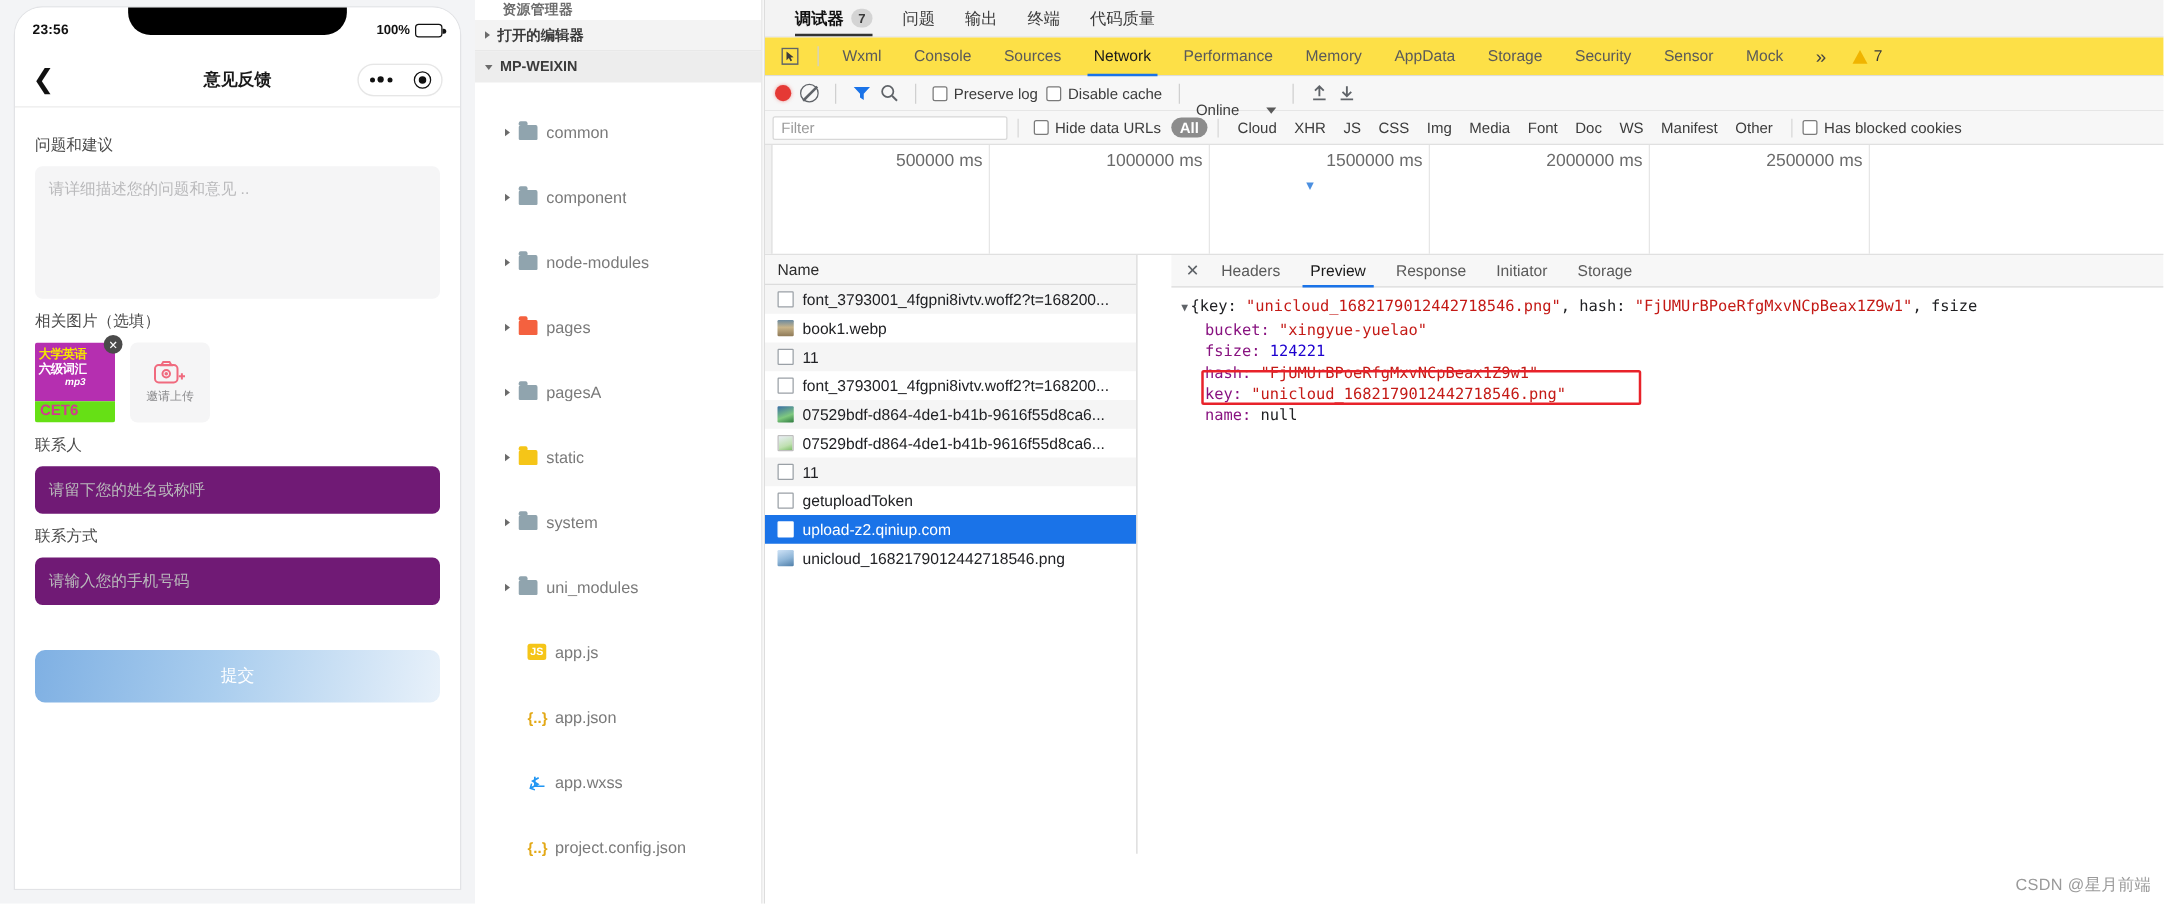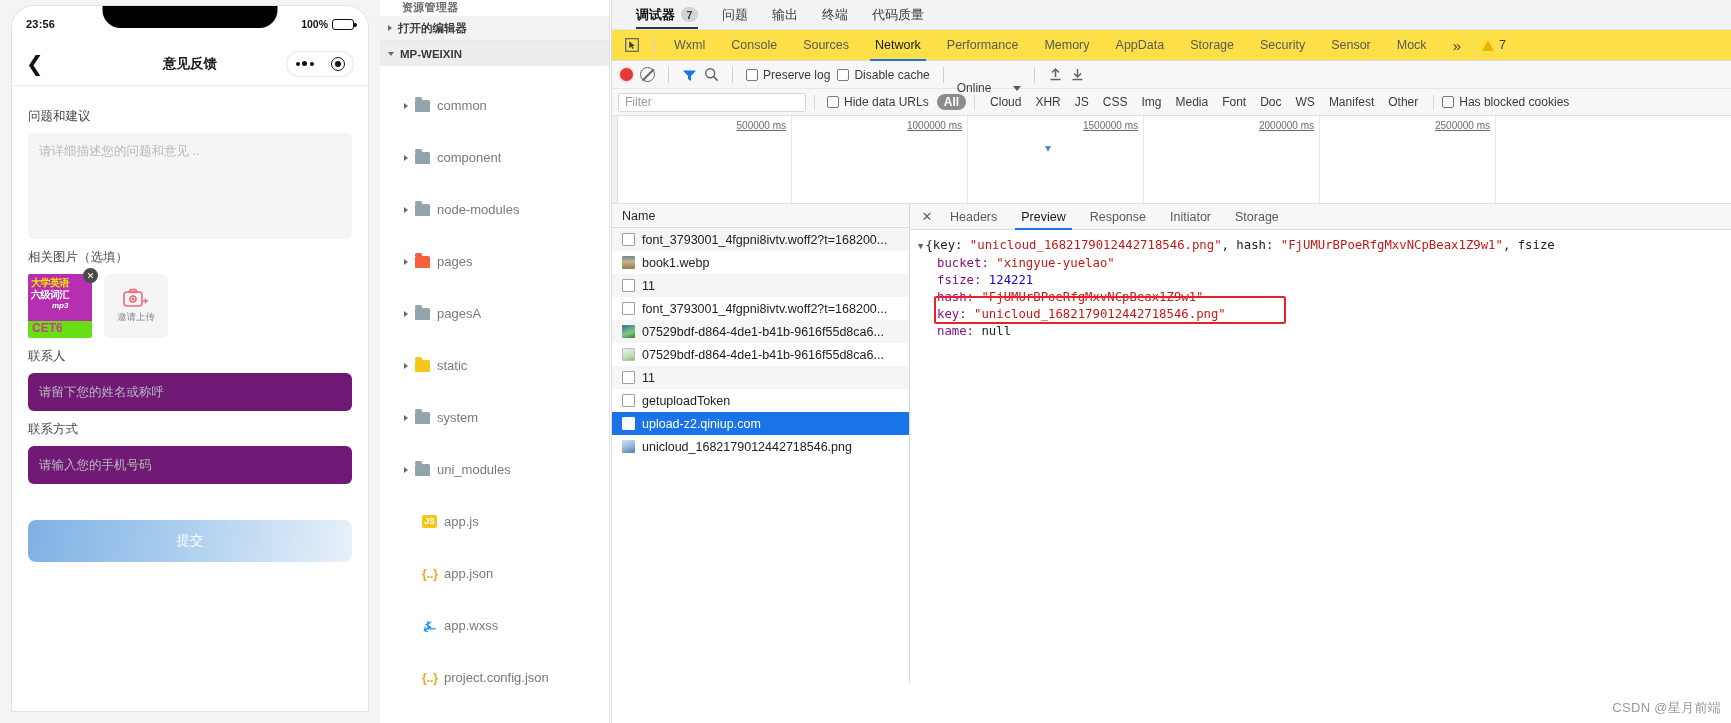--- a/index.html
+++ b/index.html
@@ -218,25 +218,25 @@
 
   .timeline-strip {
     height: 88px; background:#fff; border-bottom:1px solid #e0e0e0;
     position:relative; display:flex;
   }
   .tl-left-gutter { width:6px; background:#f1f1f1; border-right:1px solid #e0e0e0; }
   .tl-track { flex:1; position:relative; }
   .tl-cell {
     position:absolute; top:0; bottom:0; border-right:1px solid #e6e6e6;
   }
-  .tl-lbl { position:absolute; top:4px; right:5px; font-size:10px; color:#6b6b6b;text-decoration:underline; }
+  .tl-lbl { position:absolute; top:4px; right:5px; font-size:14px; color:#6b6b6b; }
   .tl-marker { position:absolute; top:30px; left:427px; width:0;height:0;
       border-left:3.5px solid transparent;border-right:3.5px solid transparent;border-top:6px solid #4b8fe0;}
 
-  .net-split { display:flex; height: 479px; }
+  .net-split { display:flex; height: 479px; gap: 27px; }
   .req-list { width: 298px; border-right:1px solid #d8d8d8; background:#fff; overflow:hidden; }
   .rl-head {
     height: 24px; display:flex; align-items:center; padding-left:10px;
     font-size:12.5px; color:#2b2b2b; background:#f7f7f7; border-bottom:1px solid #dcdcdc;
   }
   .rl-row {
     height: 23px; display:flex; align-items:center; gap:7px; padding-left:10px;
     font-size:12.5px; color:#202124; cursor:pointer; white-space:nowrap; overflow:hidden;
   }
   .rl-row:nth-child(even) { background:#f5f5f5; }

